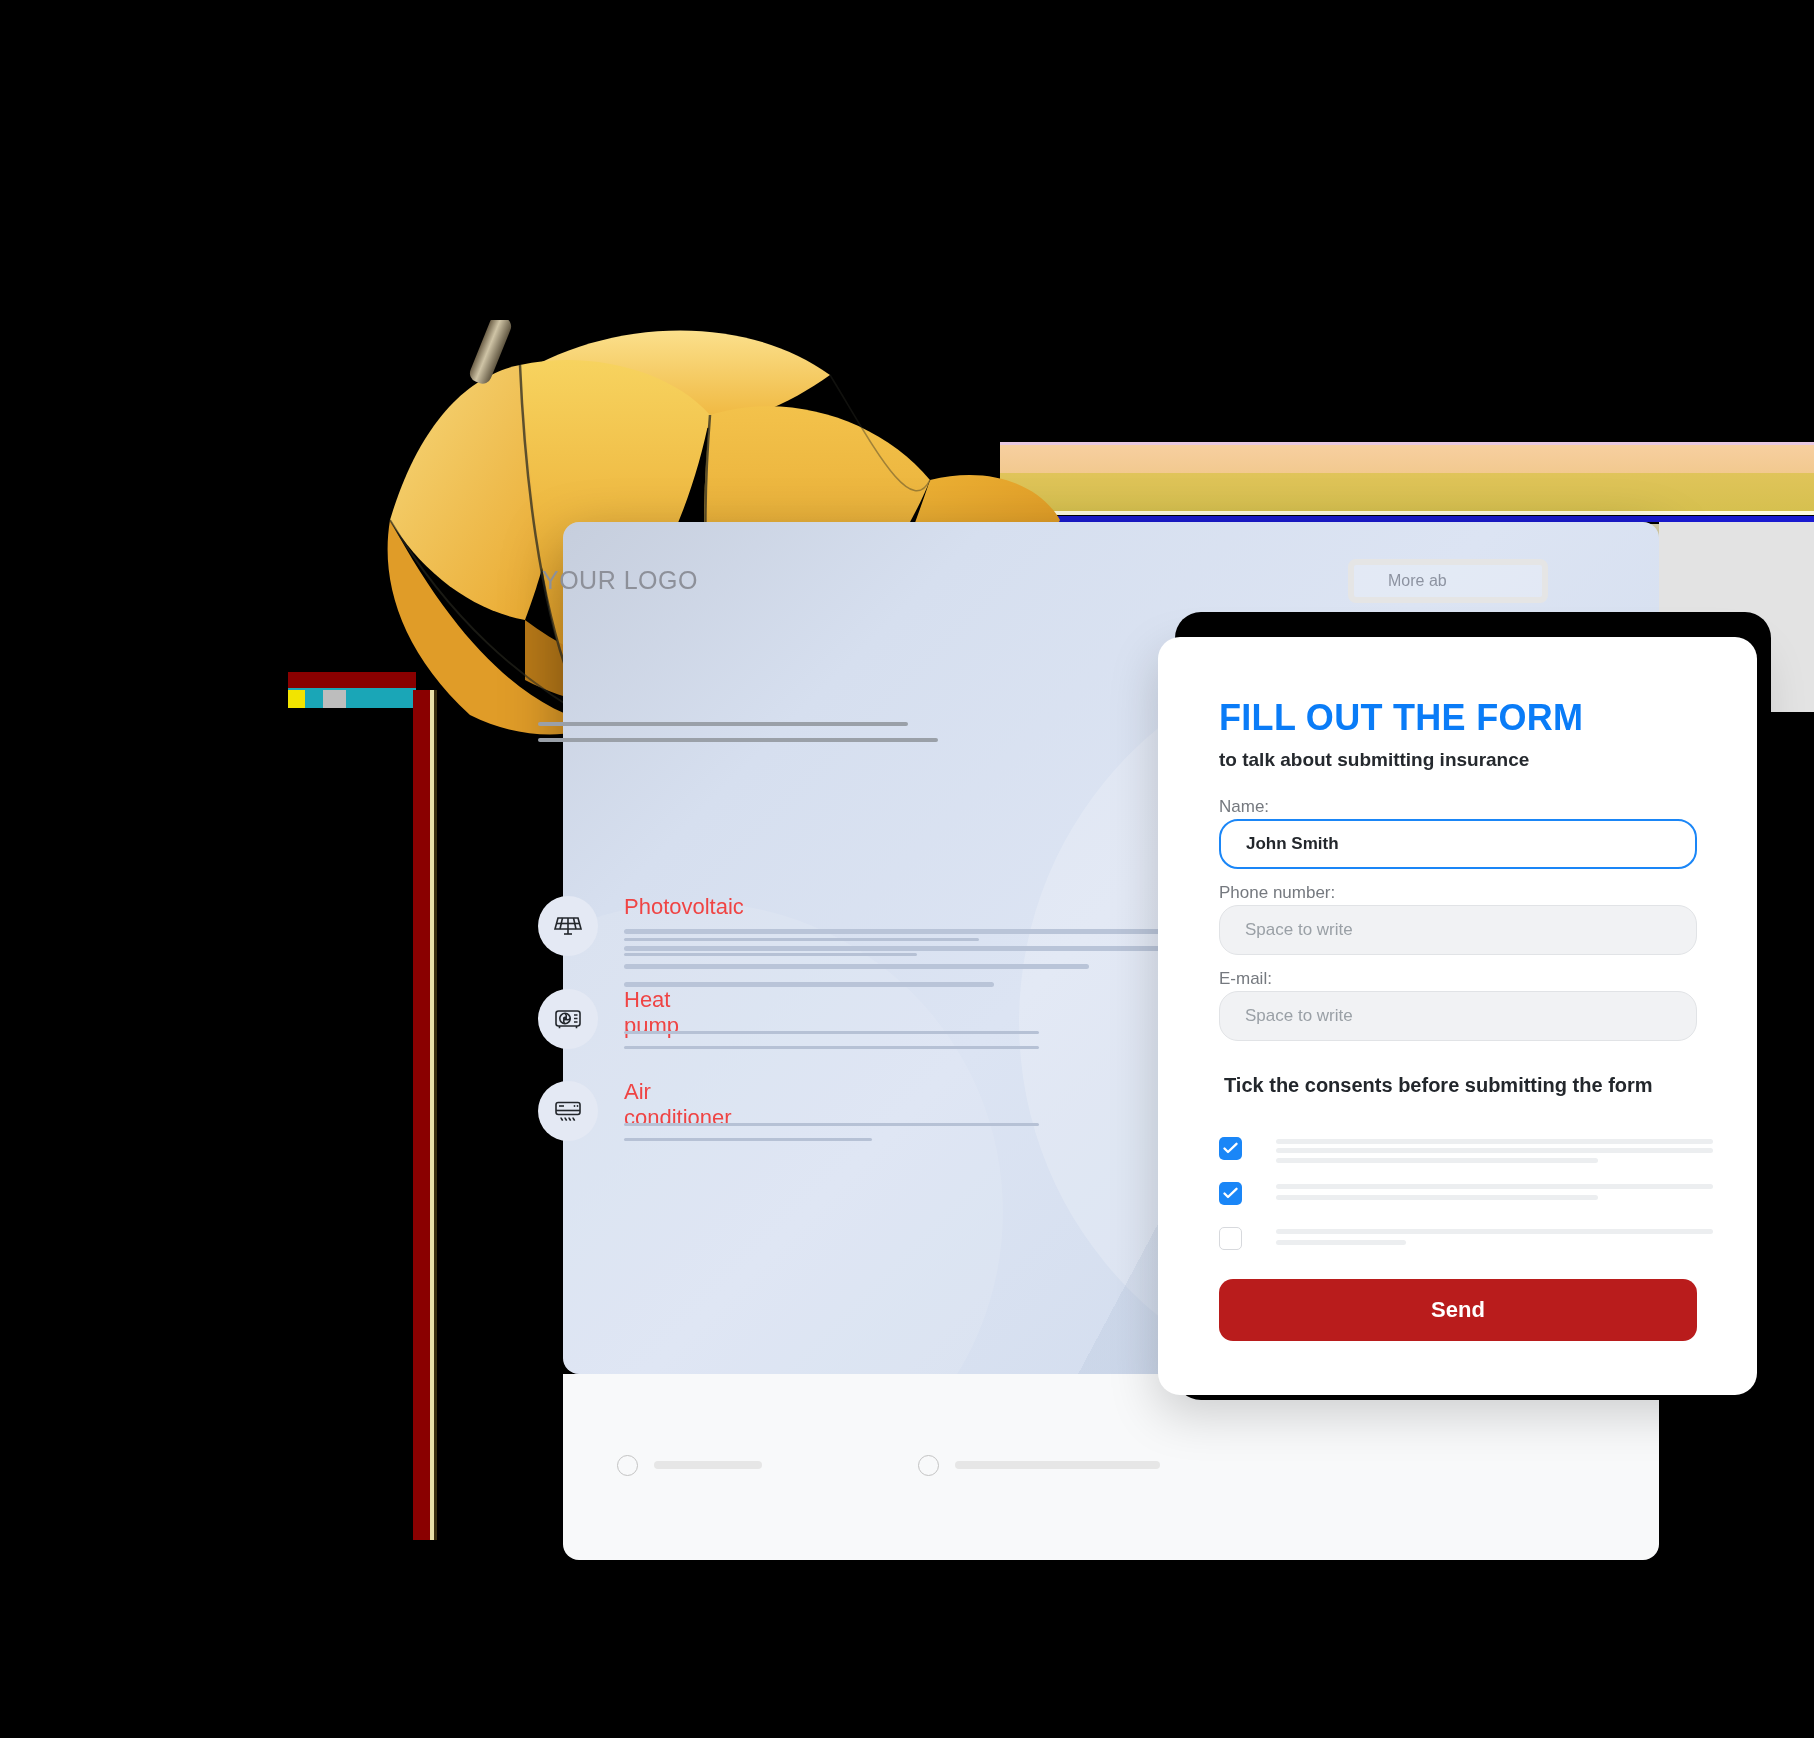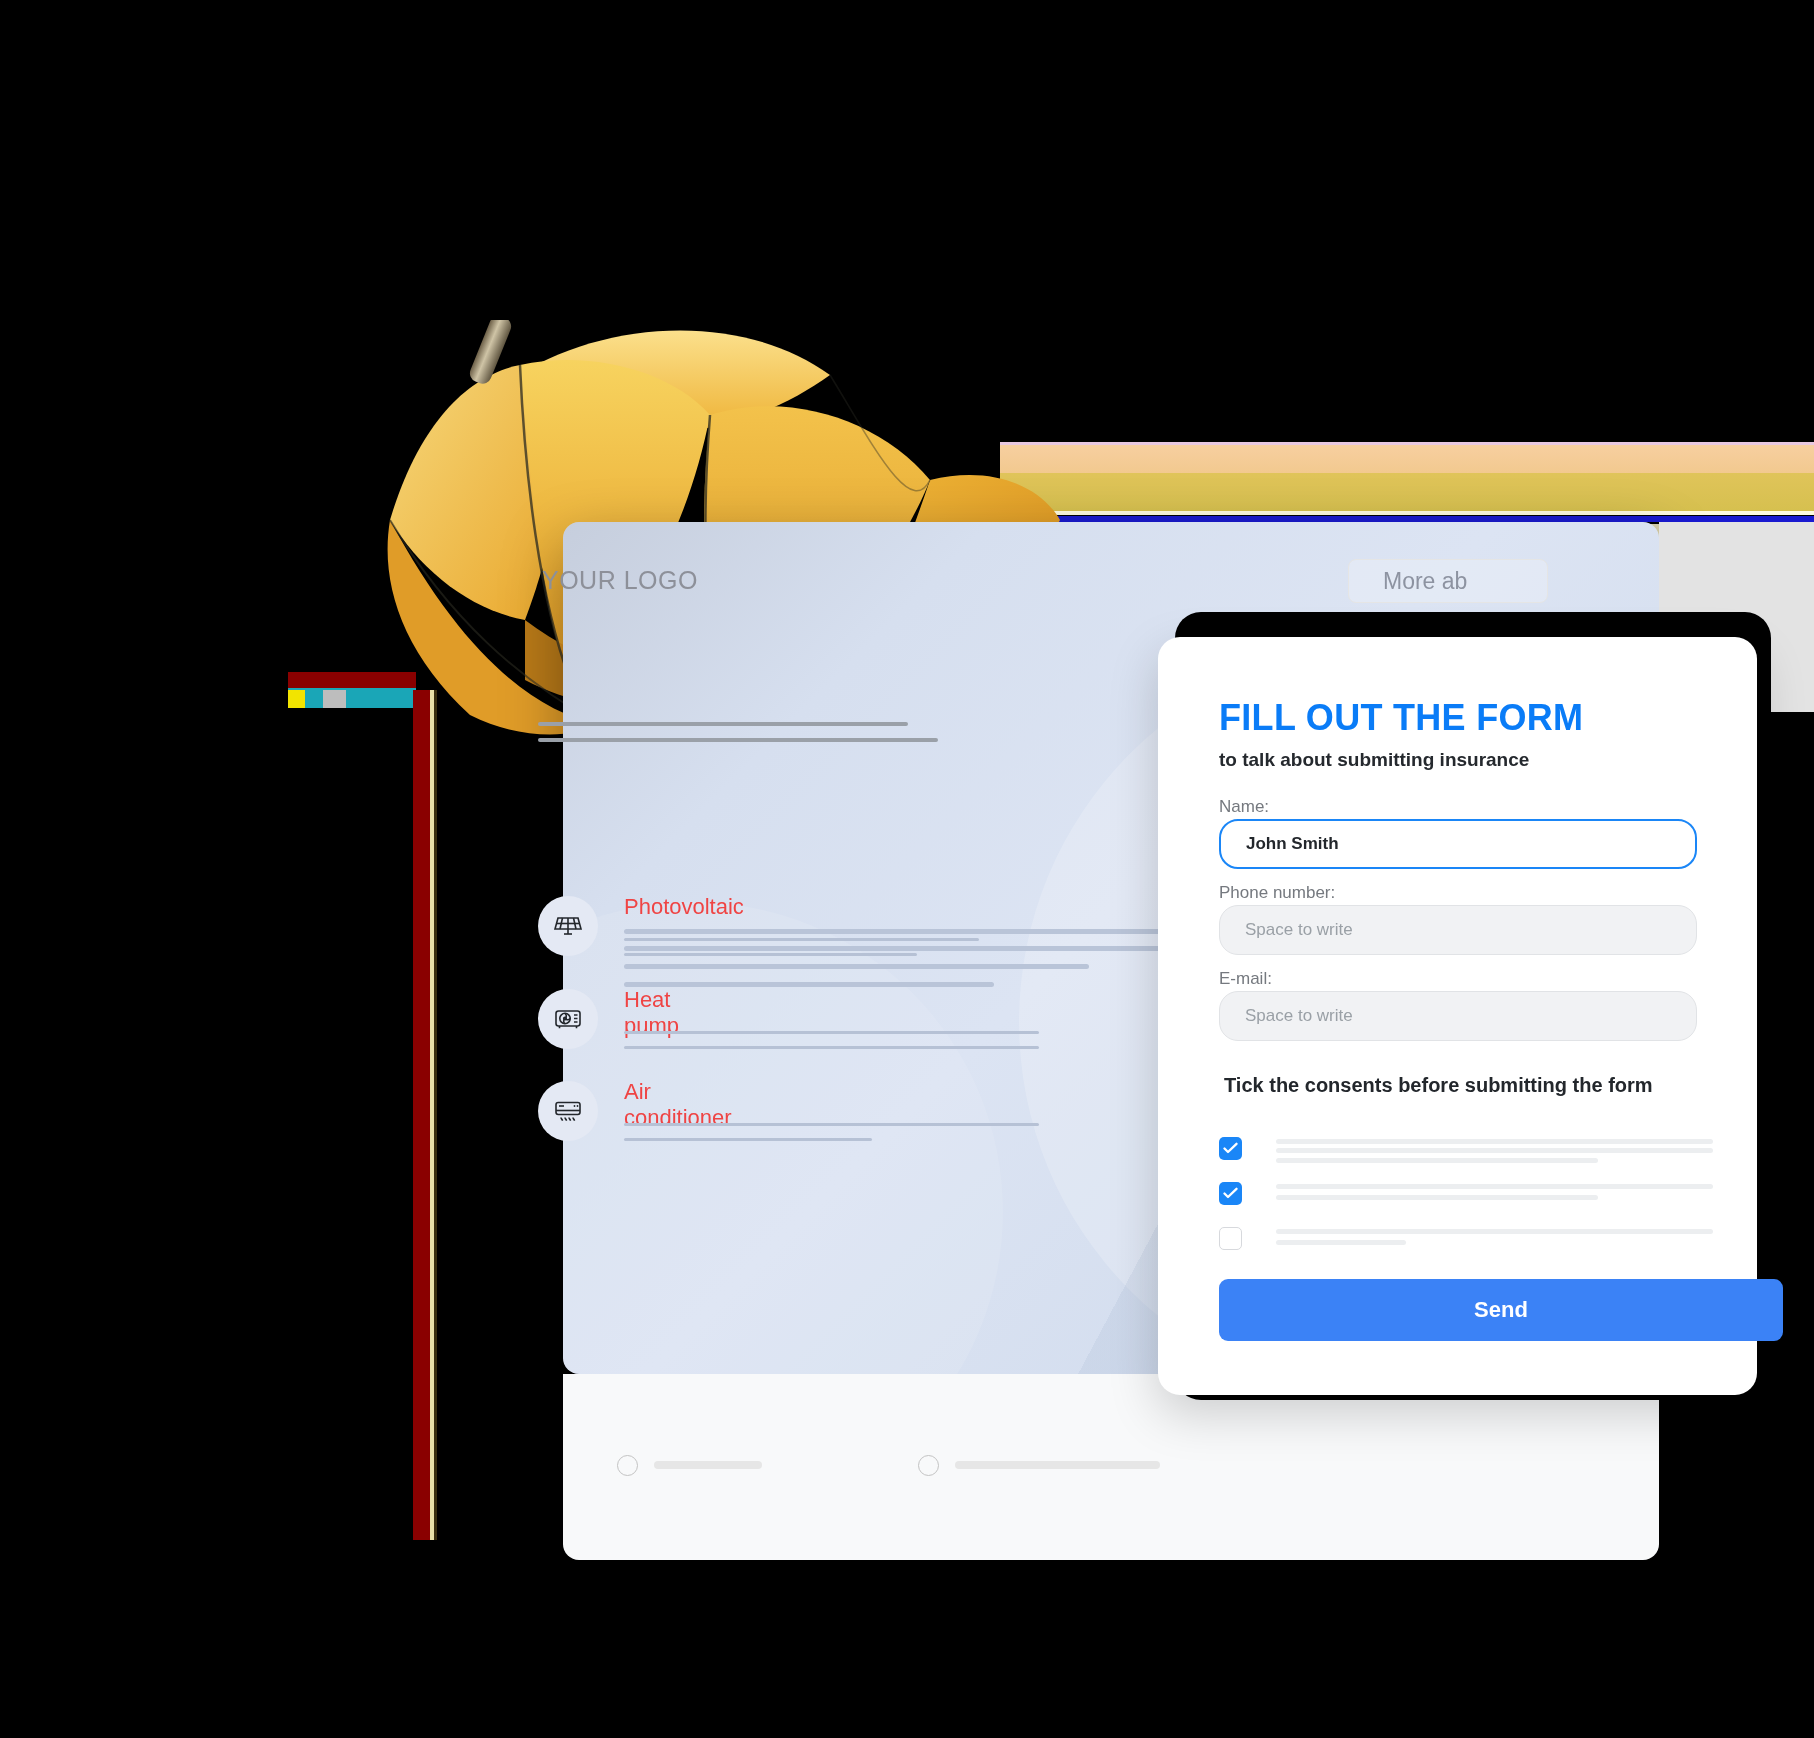--- a/index.html
+++ b/index.html
@@ -42,22 +42,22 @@
   .hero .swoosh{position:absolute;right:-120px;top:120px;width:760px;height:760px;
         border-radius:50%;background:rgba(255,255,255,.20);}
   .hero .swoosh2{position:absolute;left:-180px;top:380px;width:620px;height:620px;
         border-radius:50%;background:rgba(255,255,255,.10);}
   .hero .diag{position:absolute;left:250px;top:250px;width:900px;height:700px;
         background:linear-gradient(118deg,rgba(255,255,255,0) 46%,rgba(160,178,205,.18) 46%);}
 
   .logo{position:absolute;left:542px;top:566px;font-size:25px;letter-spacing:.5px;color:#8d9099;}
 
   .morebtn{position:absolute;left:1348px;top:559px;width:200px;height:44px;
-     border:1px solid #e5e5e5;border-radius:8px;background:rgba(255,255,255,.22);
-     color:#8d93a1;font-size:23px;display:flex;align-items:center;padding-left:34px;
+     border:6px solid #e5e5e5;border-radius:8px;background:rgba(255,255,255,.22);
+     color:#8d93a1;font-size:16px;display:flex;align-items:center;padding-left:34px;
      box-sizing:border-box;white-space:nowrap;overflow:hidden;}
 
   .heroTitle{position:absolute;left:537px;top:648px;font-size:47px;font-weight:bold;
      color:#5a5f66;letter-spacing:.2px;}
 
   .rule{position:absolute;height:4px;background:#9aa0a8;border-radius:2px;}
   .r1{left:538px;top:722px;width:370px;}
   .r2{left:538px;top:738px;width:400px;}
 
   .pline{position:absolute;height:5px;background:#b9c4d8;border-radius:3px;}
@@ -100,22 +100,22 @@
 
   .consentTitle{position:absolute;left:66px;top:437px;font-size:20px;font-weight:bold;color:#23272c;}
 
   .crow{position:absolute;left:61px;}
   .cbox{position:absolute;left:0;top:0;width:23px;height:23px;border-radius:5px;box-sizing:border-box;}
   .cbox.on{background:#1a86f7;}
   .cbox.off{background:#fff;border:1.5px solid #d7d9dd;}
   .cbox svg{position:absolute;left:4px;top:5px;}
   .cline{position:absolute;height:5px;background:#eceef0;border-radius:3px;}
 
-  .sendbtn{position:absolute;left:61px;top:642px;width:564px;height:62px;border-radius:9px;
-     background:#3b82f6;color:#fff;font-size:22px;font-weight:bold;
+  .sendbtn{position:absolute;left:61px;top:642px;width:478px;height:62px;border-radius:14px;
+     background:#b91c1c;color:#fff;font-size:22px;font-weight:bold;
      display:flex;align-items:center;justify-content:center;}
 </style>
 </head>
 <body>
 
 <div class="stage">
 
   <div class="streaks">
     <i class="s1"></i>
       <i class="s2"></i>

